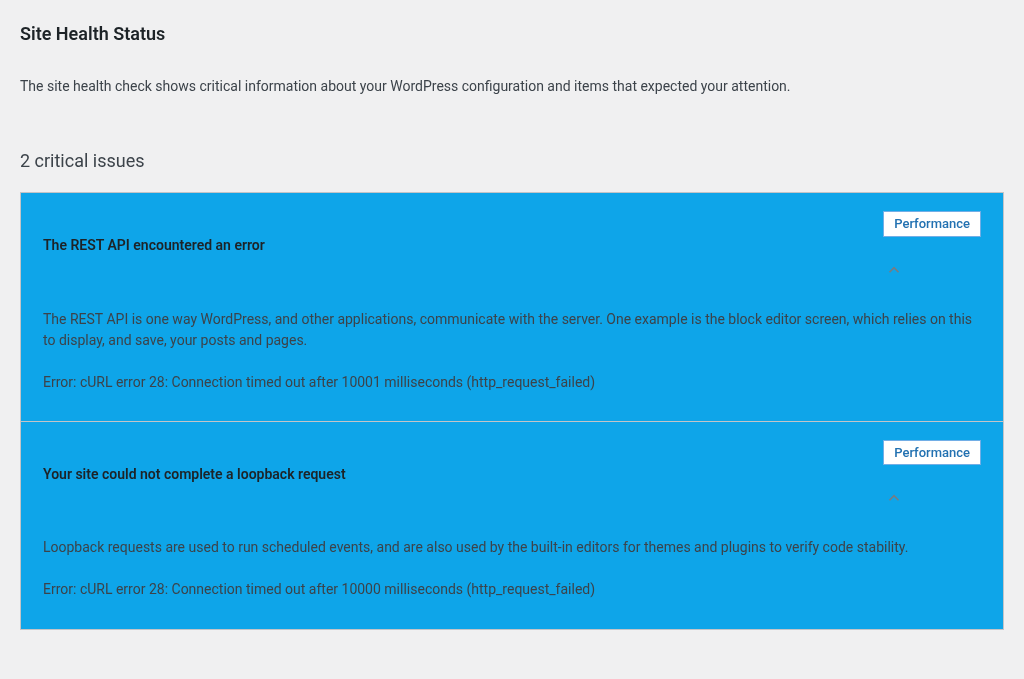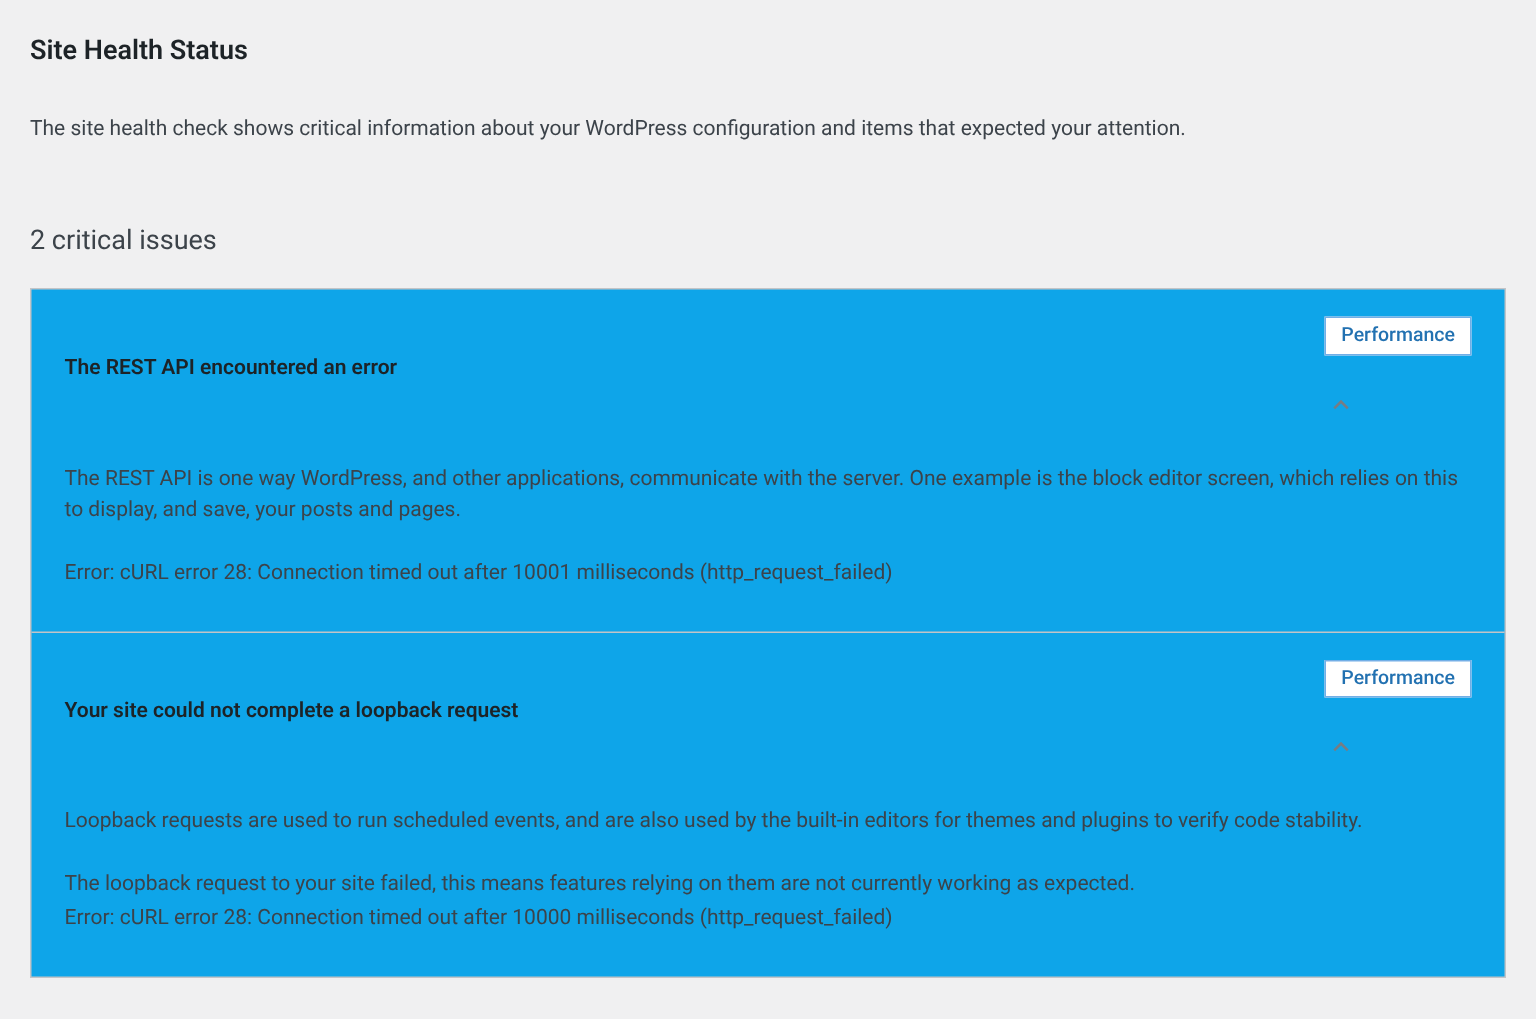--- a/index.html
+++ b/index.html
@@ -137,19 +137,18 @@
         <span class="chevron-icon">
           <svg viewBox="0 0 24 24">
               <polyline points="6 15 12 9 18 15"></polyline>
             </svg>
         </span>
       </div>
     </div>
     <div class="issue-body">
       <p>Loopback requests are used to run scheduled events, and are also used by the built-in editors for themes and plugins to verify code stability.</p>
       <div class="error-block">
-        <div>The loopback request to your site failed, this means features relying on them are not currently working as expected.</div>
         <div>Error: cURL error 28: Connection timed out after 10000 milliseconds (http_request_failed)</div>
       </div>
     </div>
   </div>
 
 </div>
 
 </body></html>

